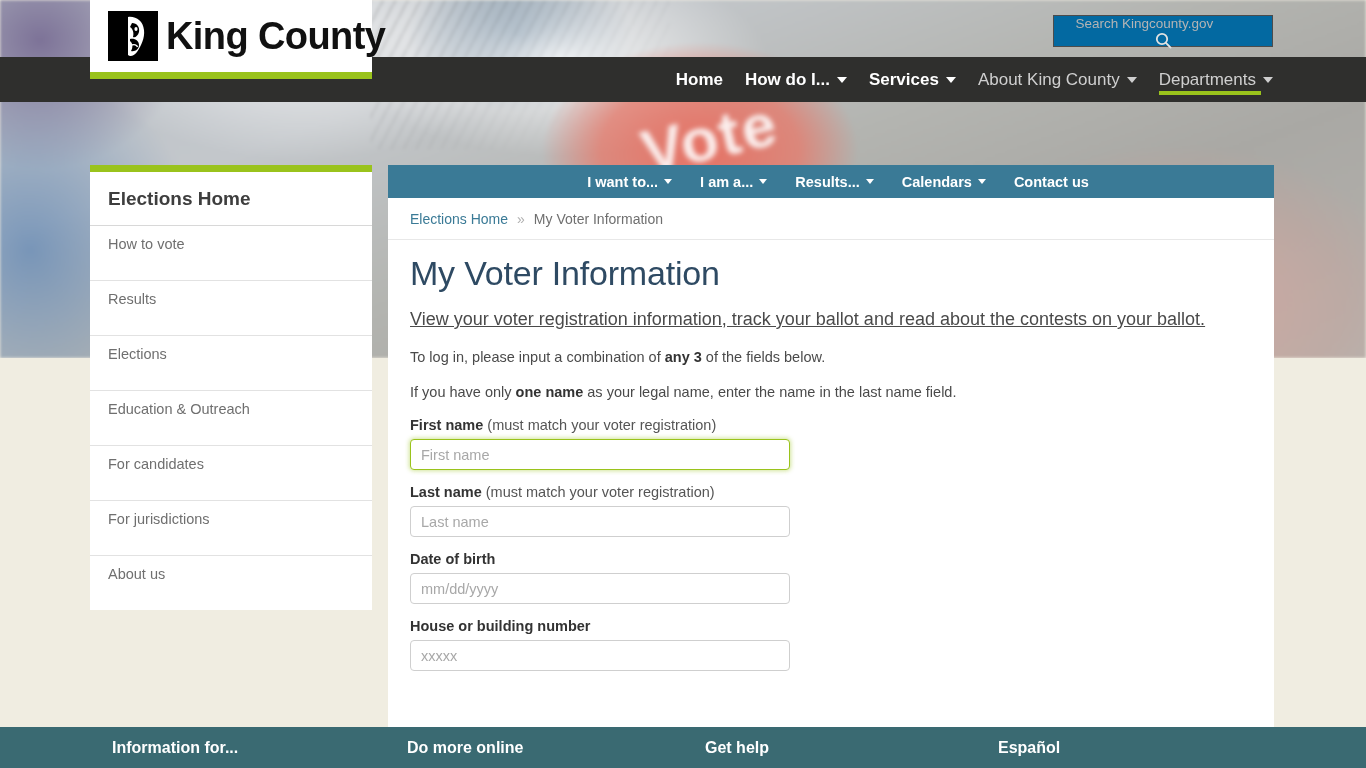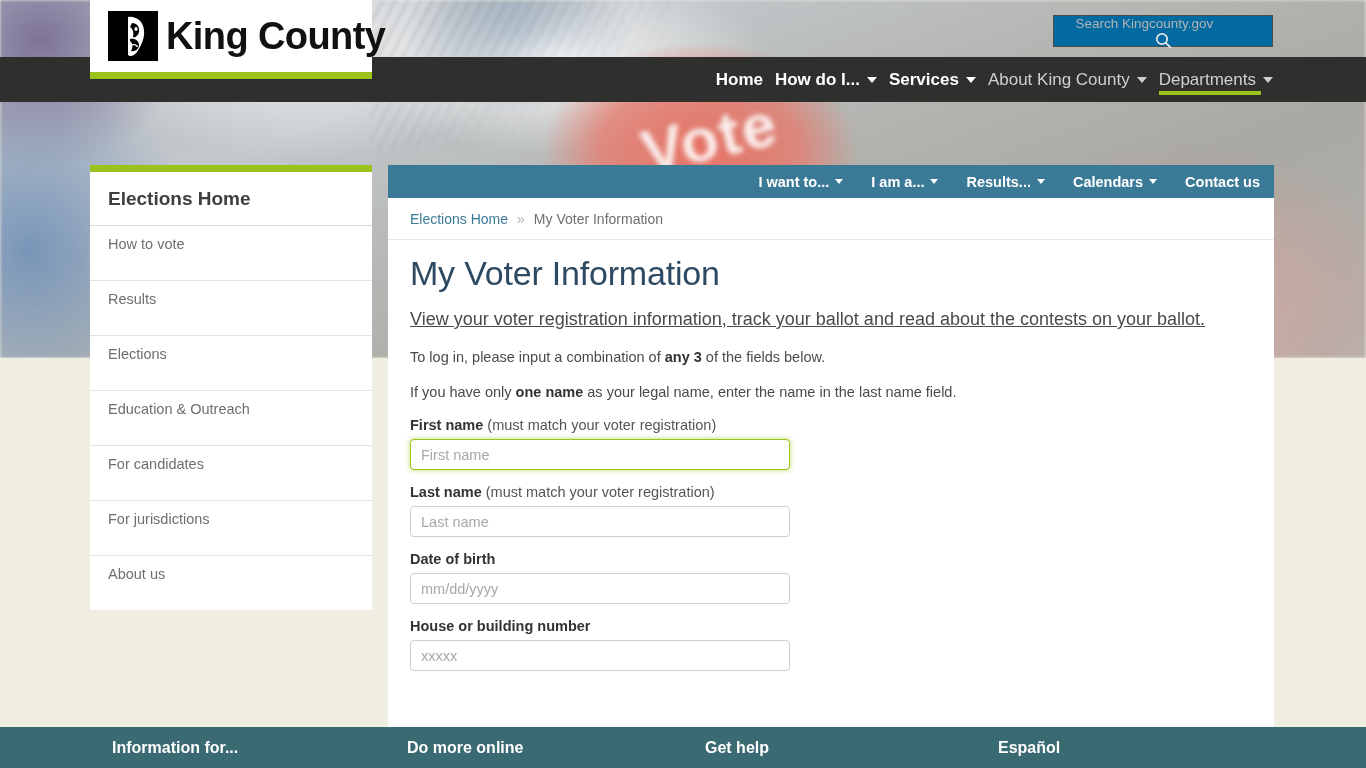--- a/index.html
+++ b/index.html
@@ -85,21 +85,21 @@
 
   
   #main-nav {
     position: absolute; left: 0; top: 57px; width: 1366px; height: 45px;
     background: #2f2f2d; z-index: 5;
     display: flex; align-items: center; justify-content: flex-end;
     padding-right: 93px;
   }
   .nav-item {
     position: relative; color: #cfcfcf; font-size: 17px;
-    padding: 0 0 0 0; margin-left: 12px; cursor: pointer;
+    padding: 0 0 0 0; margin-left: 22px; cursor: pointer;
     display: flex; align-items: center; height: 31px; white-space: nowrap;
   }
   .nav-item.bold { color: #ffffff; font-weight: bold; }
   .nav-item .caret {
     display: inline-block; margin-left: 7px;
     border-left: 5px solid transparent; border-right: 5px solid transparent;
     border-top: 6px solid currentColor;
   }
   .nav-item.active-underline::after {
     content: ""; position: absolute; left: 0; right: 12px; bottom: 0;
@@ -123,21 +123,21 @@
   }
   .sidebar-item:last-child { border-bottom: none; }
 
   
   #content-panel {
     position: absolute; left: 388px; top: 165px; width: 886px; height: 562px;
     background: #fff; z-index: 4; overflow: hidden;
   }
   .util-bar {
     height: 33px; background: #3a7a96;
-    display: flex; align-items: center; justify-content: flex-end;
+    display: flex; align-items: center; justify-content: center;
     padding-right: 14px;
   }
   .util-item {
     color: #fff; font-size: 14.5px; font-weight: bold; margin-left: 28px;
     cursor: pointer; display: flex; align-items: center; white-space: nowrap;
   }
   .util-item .caret {
     display: inline-block; margin-left: 6px;
     border-left: 4px solid transparent; border-right: 4px solid transparent;
     border-top: 5px solid #fff;

